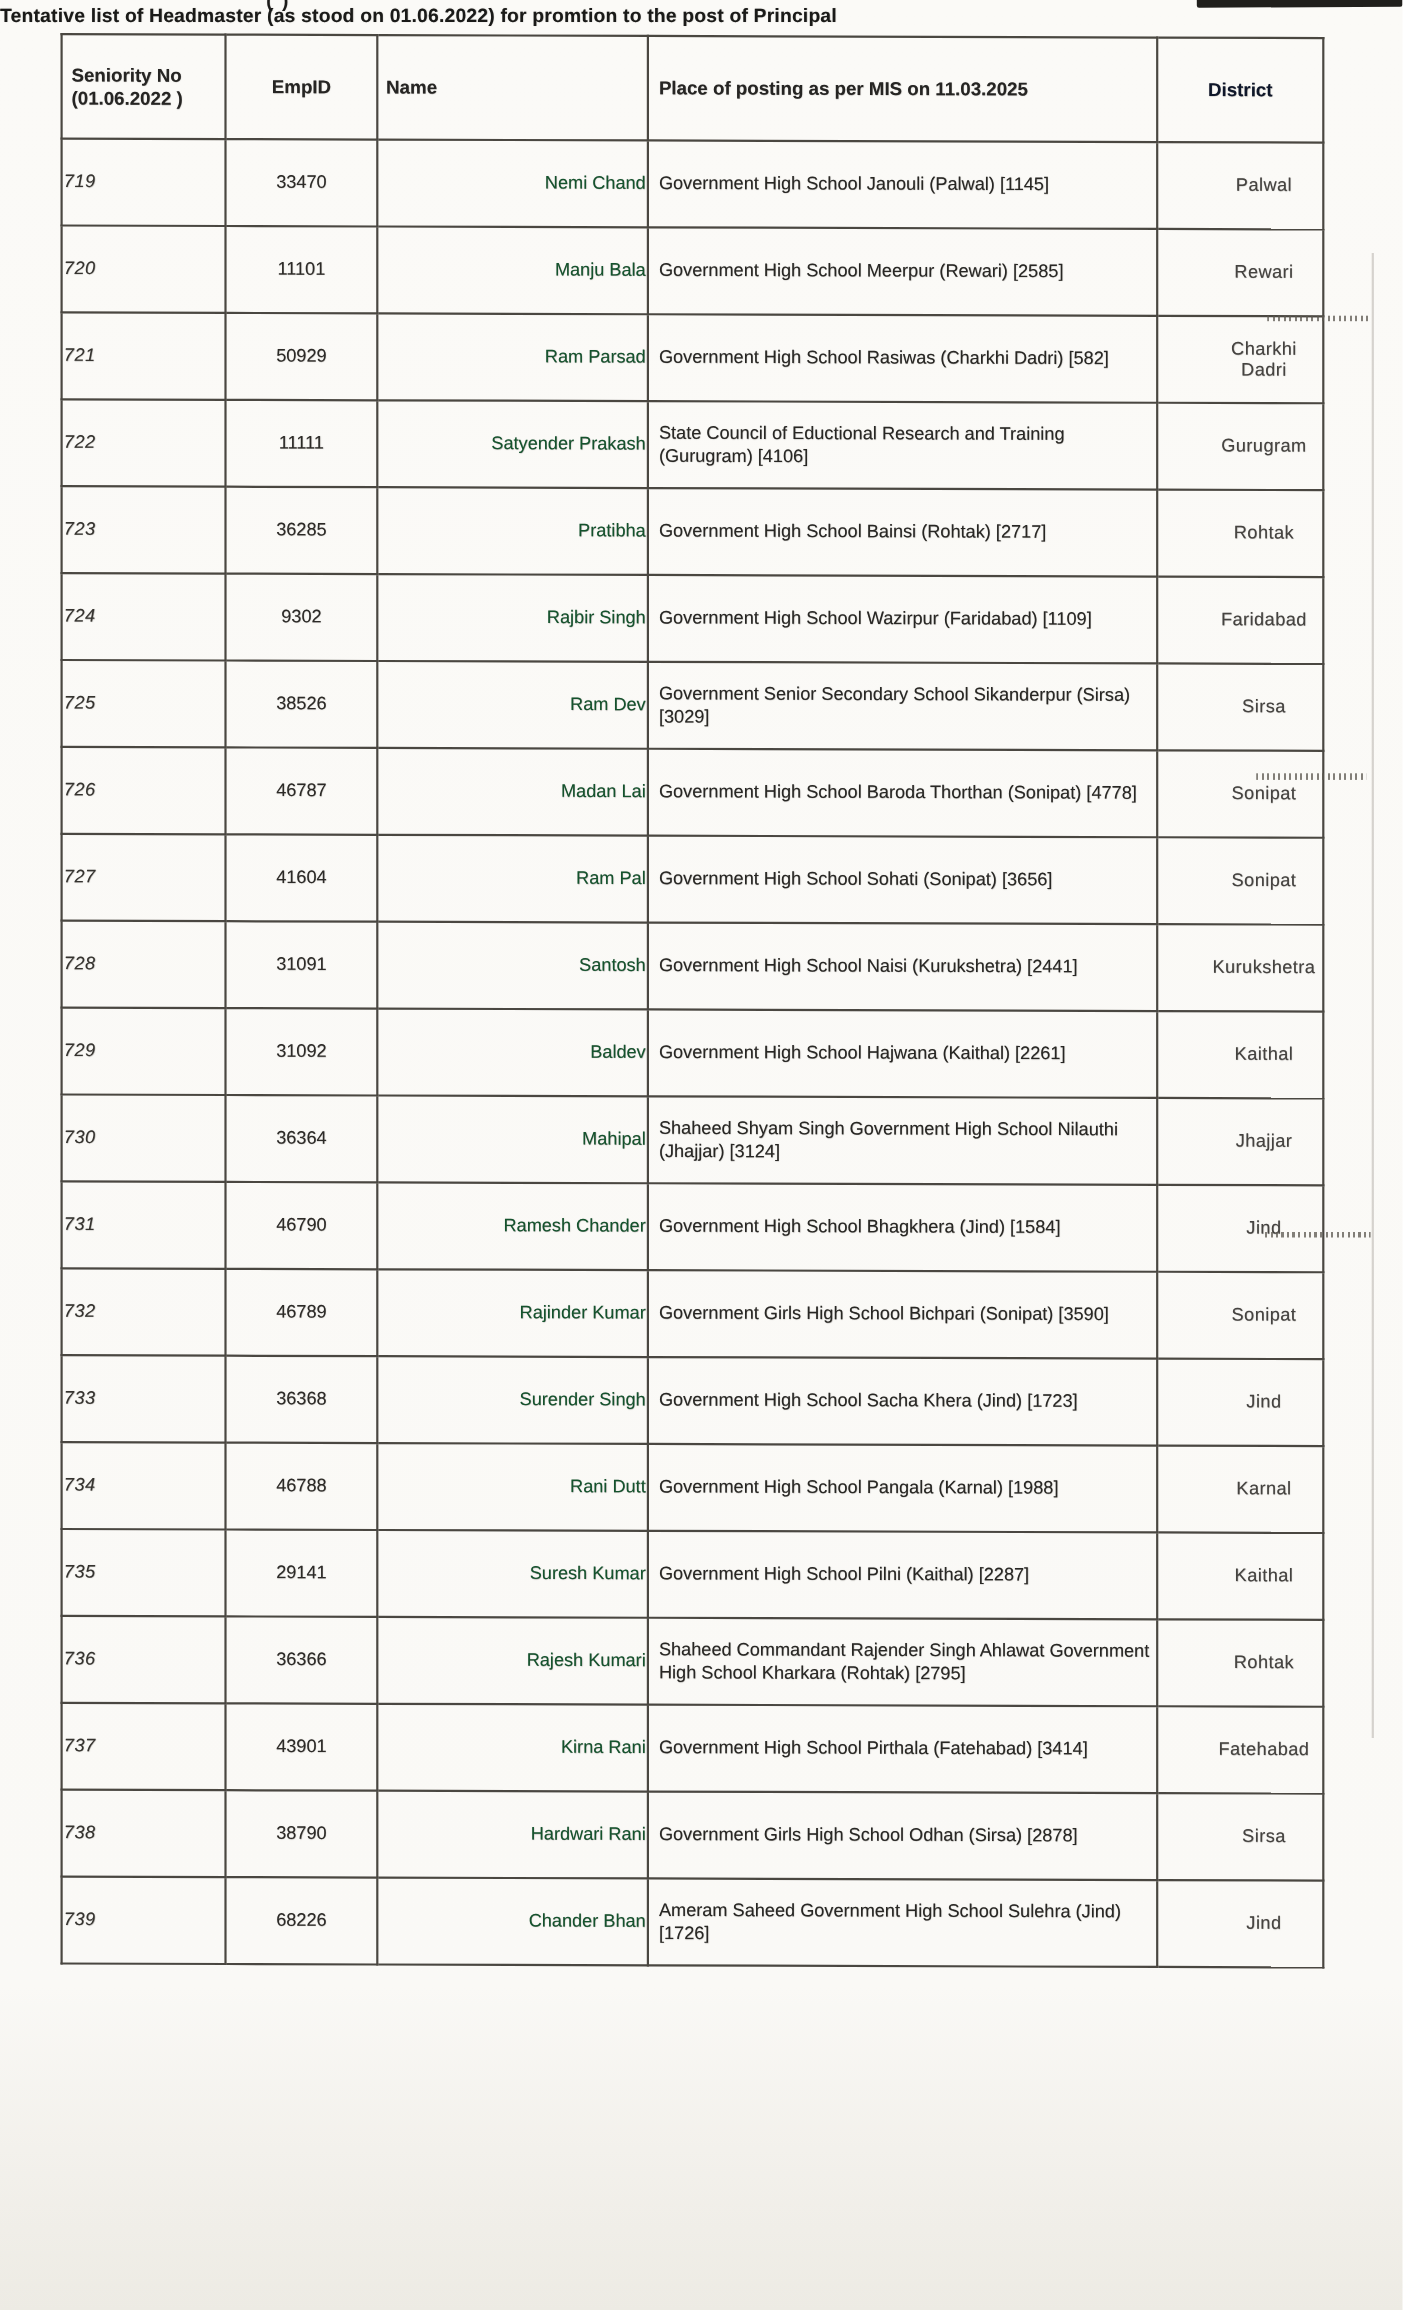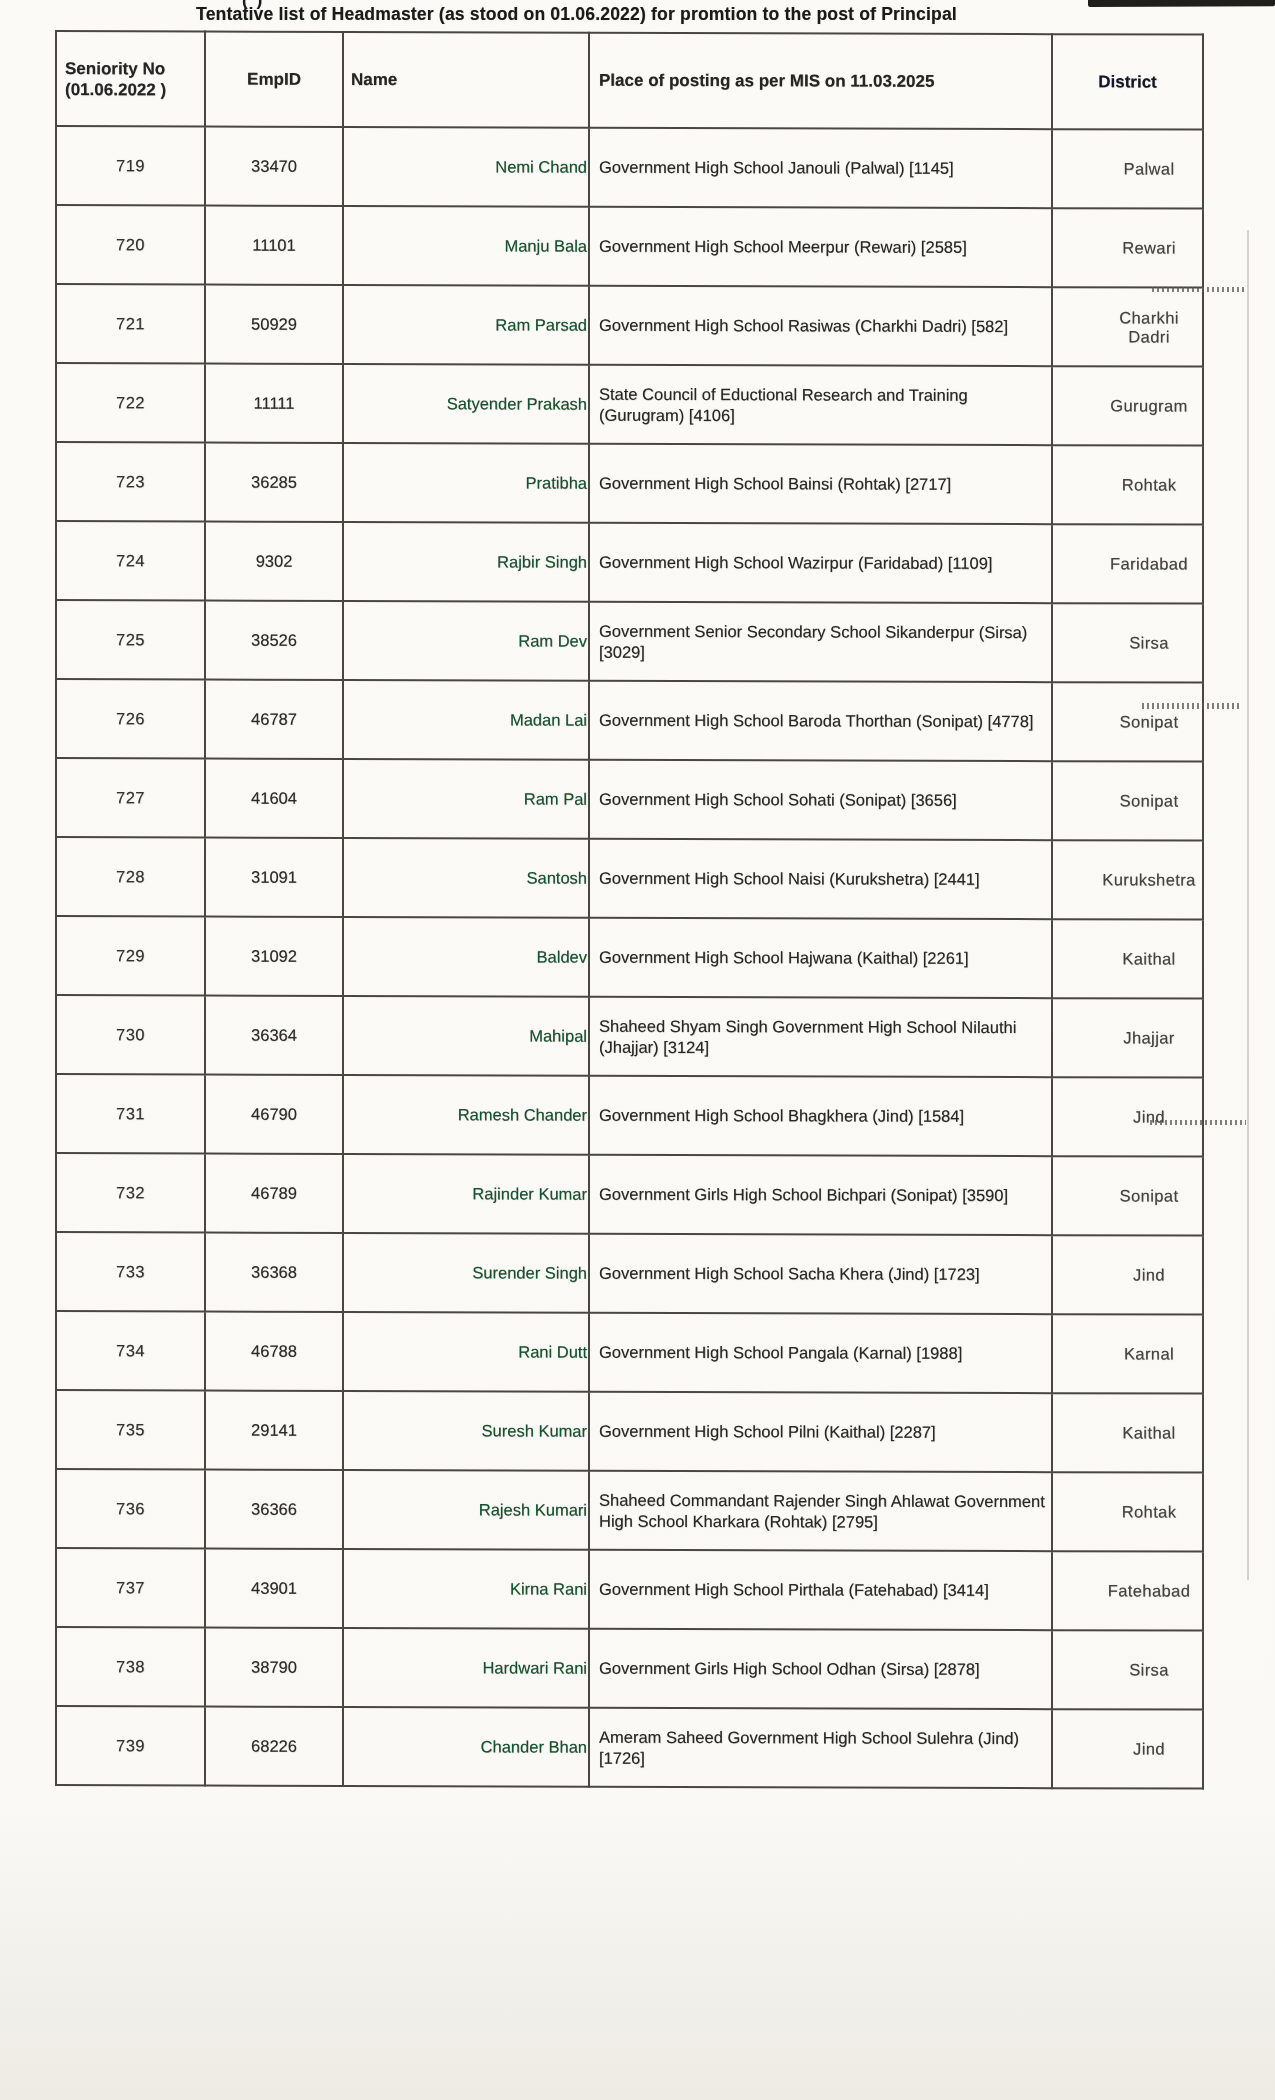--- a/index.html
+++ b/index.html
@@ -14,21 +14,21 @@
 
   .top-fragment{
     position:absolute;top:-9px;left:242px;font-weight:bold;font-size:17px;color:#1c1b19;
     letter-spacing:2px;
   }
   .corner-strip{
     position:absolute;top:0;left:1088px;width:187px;height:7px;background:#201f1c;
     transform:rotate(-0.25deg);transform-origin:left top;border-radius:0 0 2px 2px;
   }
   .page-title{
-    position:absolute;top:4px;left:0;width:1153px;text-align:center;
+    position:absolute;top:4px;left:0;width:1153px;
     font-weight:bold;font-size:17.5px;letter-spacing:0.2px;color:#1a1a18;
   }
 
   table.main{
     position:absolute;left:55px;top:30px;width:1147px;
     border-collapse:collapse;table-layout:fixed;
     transform:skewY(0.18deg);transform-origin:left top;
   }
   th,td{
     border:2px solid #4a4741;
@@ -40,21 +40,21 @@
     height:91px;font-size:17px;font-weight:bold;color:#161614;
     line-height:21px;
   }
   th.h-seniority{padding:0 4px;text-align:left;padding-left:8px;}
   th.h-empid{text-align:center;}
   th.h-name{text-align:left;padding-left:7px;}
   th.h-place{text-align:left;padding-left:9px;}
   th.h-district{text-align:center;font-weight:bold;color:#0f172a;}
 
   tbody tr{height:79px;}
-  td.c-seniority{text-align:center;color:#35332f;letter-spacing:0.5px;}
+  td.c-seniority{color:#35332f;letter-spacing:0.5px;font-style:italic;}
   td.c-empid{text-align:center;color:#2c2a27;}
   td.c-name{text-align:right;padding-left:14px;color:#14532d;}
   td.c-place{text-align:left;padding:3px 6px 3px 9px;line-height:21px;color:#282724;}
   td.c-district{text-align:center;color:#454340;letter-spacing:0.4px;padding-left:44px;}
 
   .noise{
     position:absolute;height:6px;opacity:0.75;
     background:repeating-linear-gradient(90deg,#5a564e 0 2px,rgba(0,0,0,0) 2px 5px);
   }
   .noise.n1{top:287px;left:1152px;width:92px;height:5px;}

